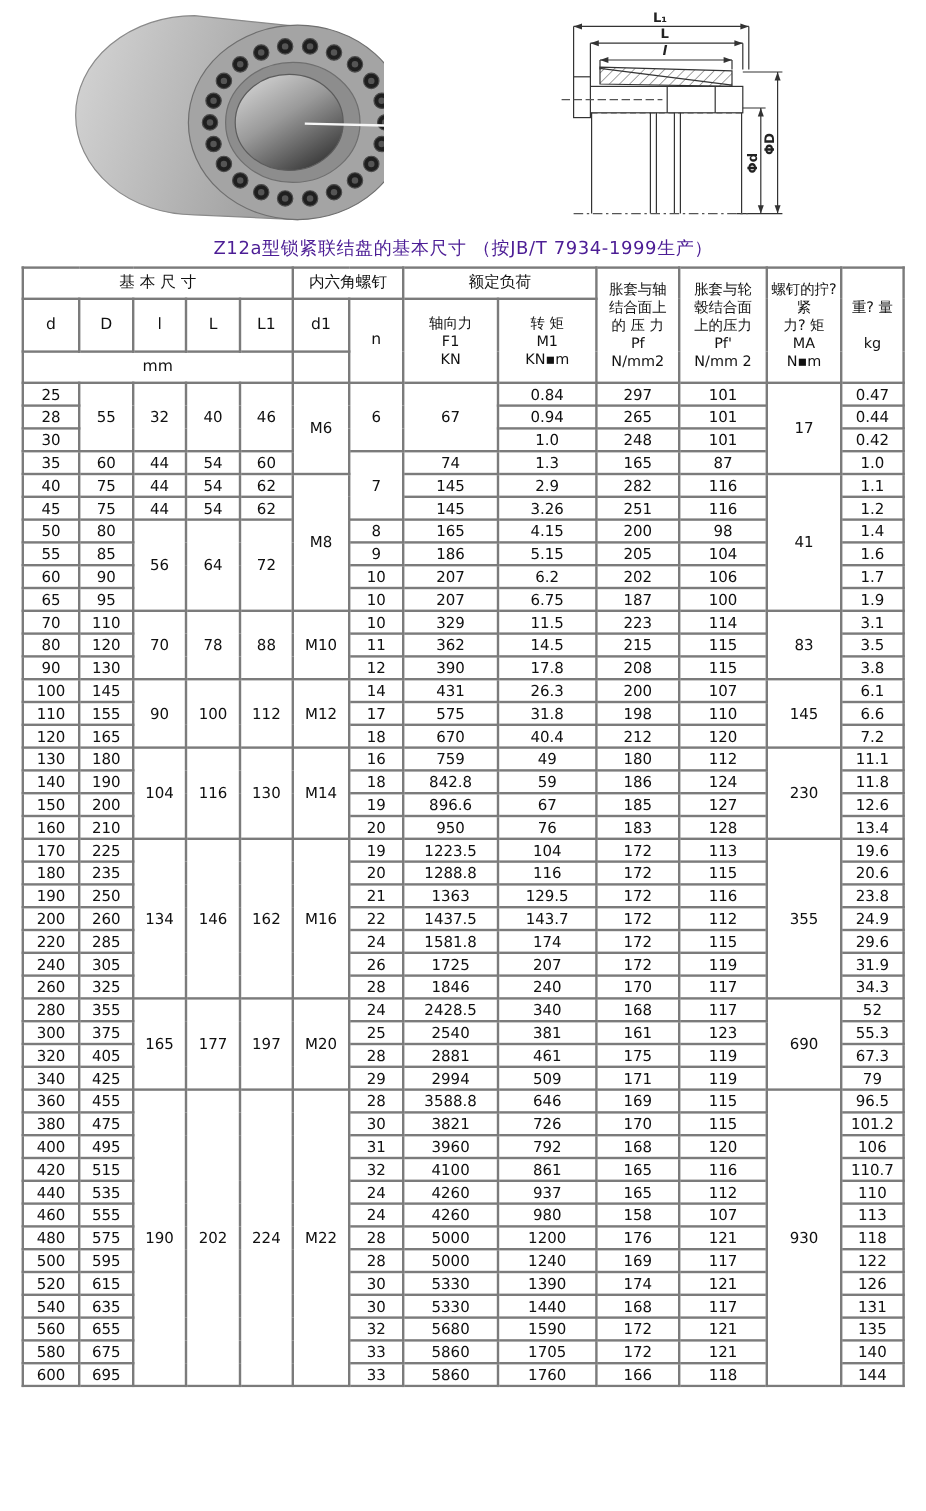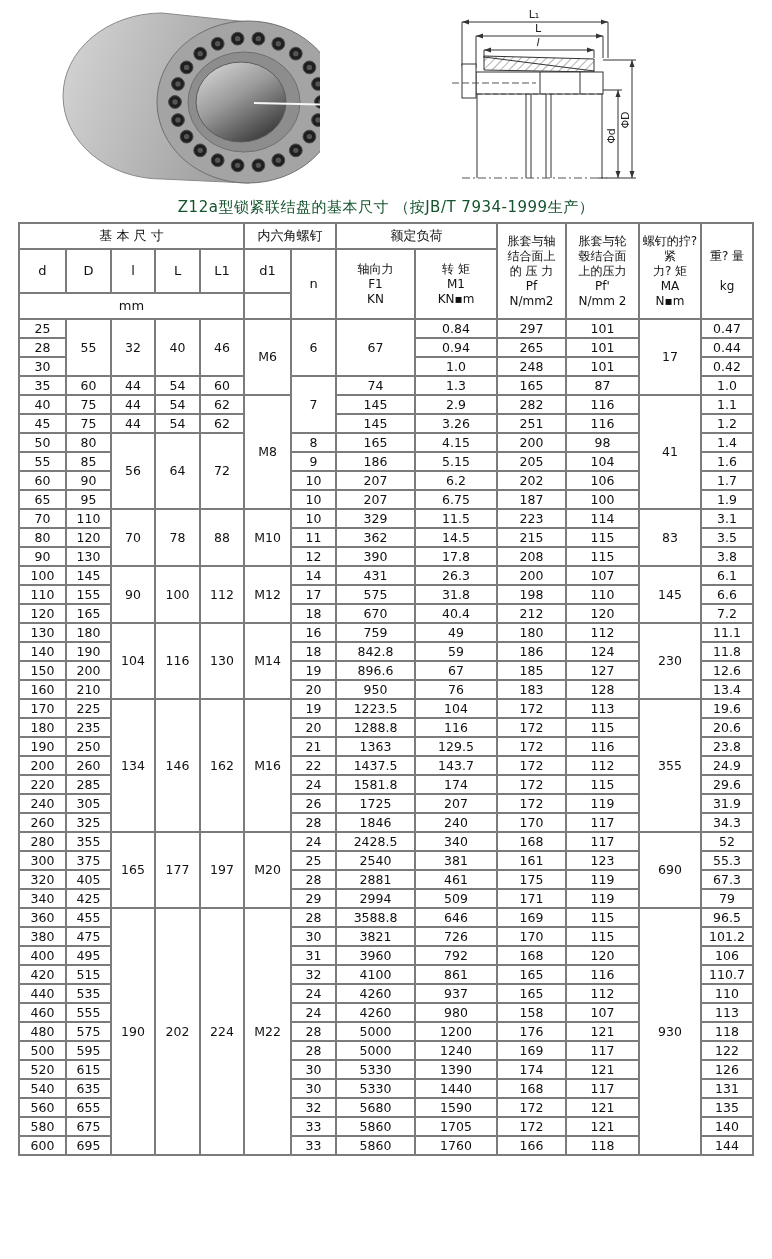--- a/index.html
+++ b/index.html
@@ -11,27 +11,27 @@
   }
   .page { width: 772px; background:#ffffff; }
 
   
   .drawings-row {
     position: relative;
     height: 196px;
     width: 772px;
   }
   .photo-wrap { position:absolute; left:48px; top:10px; }
-  .drawing-wrap { position:absolute; left:432px; top:2px; }
+  .drawing-wrap { position:absolute; left:448px; top:2px;font-weight:bold; }
 
   
   .doc-title {
     text-align: center;
     font-size: 15px;
-    color: #14532d;
+    color: #4c1d95;
     height: 26px;
     line-height: 22px;
     letter-spacing: 0.5px;
   }
 
   
   table.spec {
     border-collapse: collapse;
     table-layout: fixed;
     width: 734px;

